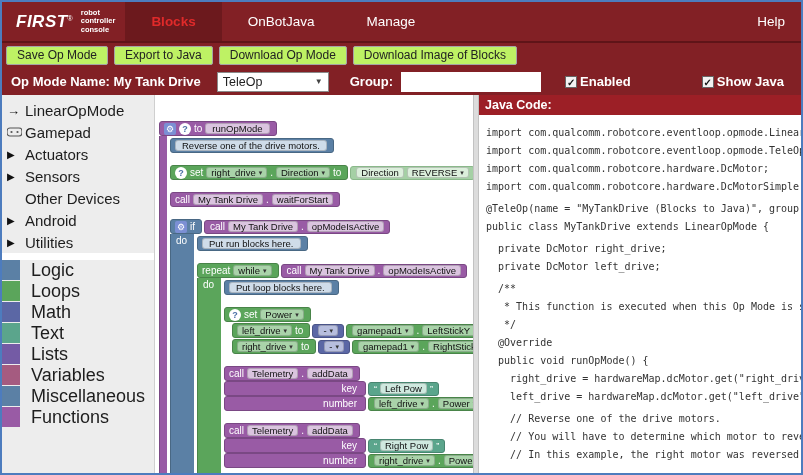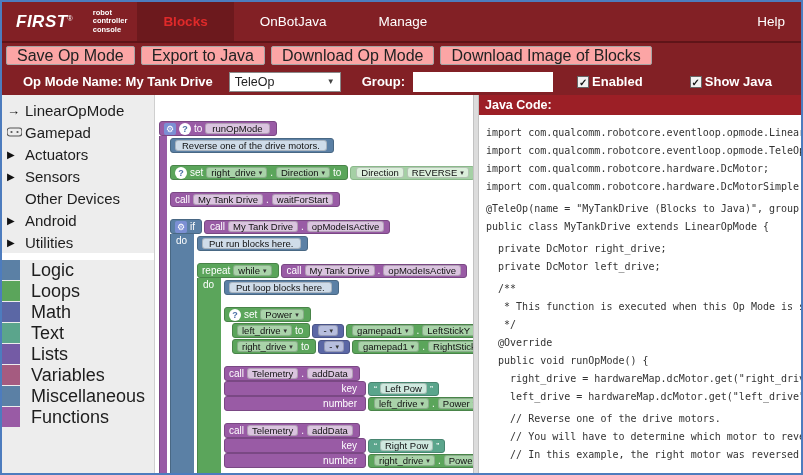--- a/index.html
+++ b/index.html
@@ -5,33 +5,33 @@
   * { margin:0; padding:0; box-sizing:border-box; }
   html,body { background:#fff; }
   body { font-family:"Liberation Sans", sans-serif; }
   #app { width:803px; height:475px; border:2px solid #4d7cbe; display:flex; flex-direction:column; overflow:hidden; background:#fff; }
 
   
   .hdr { height:41px; background:#822025; display:flex; align-items:stretch; color:#fff; border-bottom:2px solid #5f1418; flex:0 0 auto; }
   .logo { display:flex; align-items:center; padding:0 10px 0 14px; gap:8px; }
   .logo-first { font-style:italic; font-weight:bold; font-size:17px; letter-spacing:0.5px; }
   .logo-reg { font-size:7px; vertical-align:super; }
-  .logo-sub { font-size:7.5px; line-height:8.5px; font-weight:bold;margin-left:12px; }
+  .logo-sub { font-size:7.5px; line-height:8.5px; font-weight:bold; }
   .nav { display:flex; align-items:stretch; }
   .nav-item { display:flex; align-items:center; padding:0 26px; font-size:13.5px; cursor:pointer; }
   .nav-item.active { background:#6c191d; color:#e02a2a; font-weight:bold; }
   .hdr-spacer { flex:1; }
   .help { display:flex; align-items:center; padding:0 16px; font-size:13.5px; }
 
   
   .tbar { height:25px; background:#822025; display:flex; align-items:center; gap:6px; padding:0 4px; flex:0 0 auto; }
-  .tbtn { background:#fca5a5; border:1px solid #a5a5a5; border-radius:2px; font-size:16px; color:#222; padding:2px 10px; height:19px; line-height:13px; cursor:pointer; font-family:"Liberation Sans",sans-serif; }
-
-  
-  .opbar { height:27px; background:#822025; display:flex; align-items:center; padding:0 21px; color:#fff; font-size:13px; font-weight:bold; flex:0 0 auto; }
+  .tbtn { background:#bef264; border:1px solid #a5a5a5; border-radius:2px; font-size:12px; color:#222; padding:2px 10px; height:19px; line-height:13px; cursor:pointer; font-family:"Liberation Sans",sans-serif; }
+
+  
+  .opbar { height:27px; background:#822025; display:flex; align-items:center; padding:0 9px; color:#fff; font-size:13px; font-weight:bold; flex:0 0 auto; }
   .op-name { white-space:nowrap; }
   .op-select { width:112px; height:20px; background:#fff; border:1px solid #8a8a8a; color:#222; font-weight:normal; font-size:12.5px; display:flex; align-items:center; justify-content:space-between; padding:0 5px; margin-left:16px; cursor:pointer; }
   .op-select .car { font-size:8px; color:#444; }
   .grp-lbl { margin-left:21px; }
   .grp-input { width:140px; height:20px; border:none; background:#fff; margin-left:8px; padding:0 4px; font-size:12px; }
   .chk-wrap { display:flex; align-items:center; gap:3px; }
   .chk-wrap.enabled { margin-left:24px; }
   .chk-wrap.showjava { margin-left:auto; margin-right:8px; }
   .chk { width:12px; height:12px; background:#f2f2f2; border:1px solid #666; font-size:10px; line-height:11px; color:#111; text-align:center; cursor:pointer; }
 

